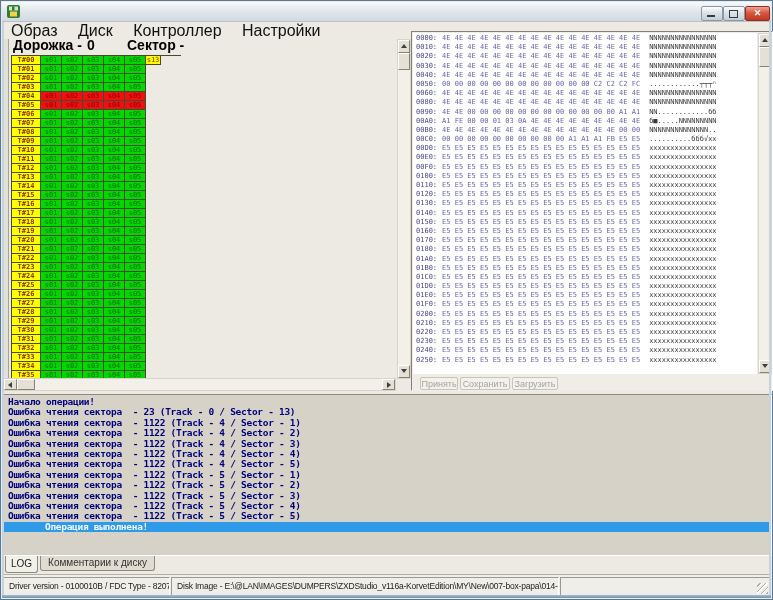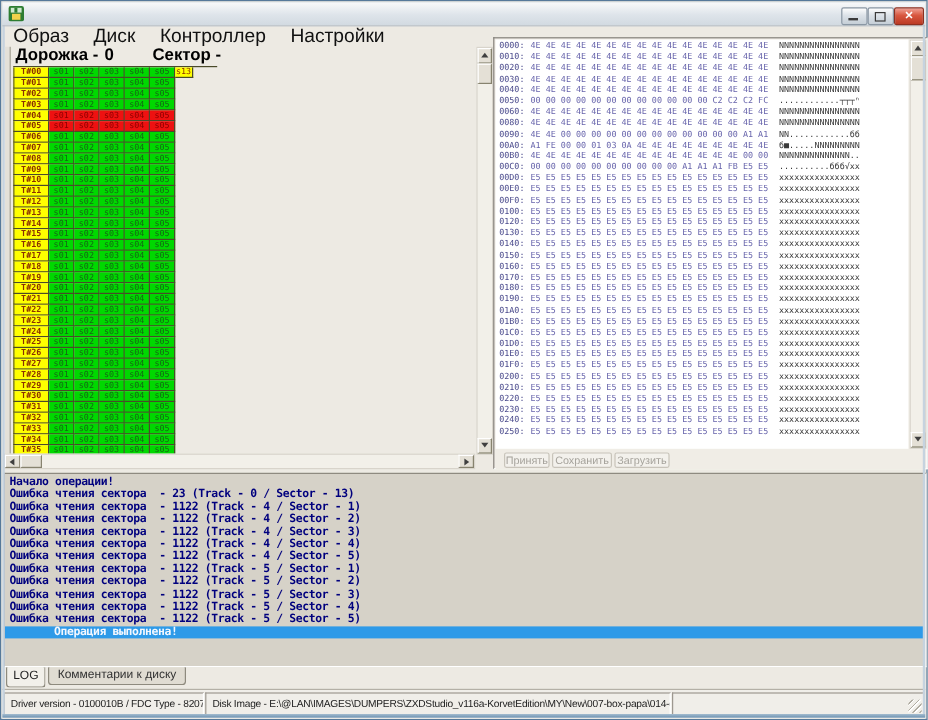--- a/index.html
+++ b/index.html
@@ -432,28 +432,28 @@
         <div class="hex-row"><span class="hex-addr">0060:</span><span class="hex-bytes">4E 4E 4E 4E 4E 4E 4E 4E 4E 4E 4E 4E 4E 4E 4E 4E</span><span class="hex-ascii">NNNNNNNNNNNNNNNN</span></div>
         <div class="hex-row"><span class="hex-addr">0080:</span><span class="hex-bytes">4E 4E 4E 4E 4E 4E 4E 4E 4E 4E 4E 4E 4E 4E 4E 4E</span><span class="hex-ascii">NNNNNNNNNNNNNNNN</span></div>
         <div class="hex-row"><span class="hex-addr">0090:</span><span class="hex-bytes">4E 4E 00 00 00 00 00 00 00 00 00 00 00 00 A1 A1</span><span class="hex-ascii">NN............бб</span></div>
         <div class="hex-row"><span class="hex-addr">00A0:</span><span class="hex-bytes">A1 FE 00 00 01 03 0A 4E 4E 4E 4E 4E 4E 4E 4E 4E</span><span class="hex-ascii">б■.....NNNNNNNNN</span></div>
         <div class="hex-row"><span class="hex-addr">00B0:</span><span class="hex-bytes">4E 4E 4E 4E 4E 4E 4E 4E 4E 4E 4E 4E 4E 4E 00 00</span><span class="hex-ascii">NNNNNNNNNNNNNN..</span></div>
         <div class="hex-row"><span class="hex-addr">00C0:</span><span class="hex-bytes">00 00 00 00 00 00 00 00 00 00 A1 A1 A1 FB E5 E5</span><span class="hex-ascii">..........ббб√хх</span></div>
         <div class="hex-row"><span class="hex-addr">00D0:</span><span class="hex-bytes">E5 E5 E5 E5 E5 E5 E5 E5 E5 E5 E5 E5 E5 E5 E5 E5</span><span class="hex-ascii">хххххххххххххххх</span></div>
         <div class="hex-row"><span class="hex-addr">00E0:</span><span class="hex-bytes">E5 E5 E5 E5 E5 E5 E5 E5 E5 E5 E5 E5 E5 E5 E5 E5</span><span class="hex-ascii">хххххххххххххххх</span></div>
         <div class="hex-row"><span class="hex-addr">00F0:</span><span class="hex-bytes">E5 E5 E5 E5 E5 E5 E5 E5 E5 E5 E5 E5 E5 E5 E5 E5</span><span class="hex-ascii">хххххххххххххххх</span></div>
         <div class="hex-row"><span class="hex-addr">0100:</span><span class="hex-bytes">E5 E5 E5 E5 E5 E5 E5 E5 E5 E5 E5 E5 E5 E5 E5 E5</span><span class="hex-ascii">хххххххххххххххх</span></div>
+        <div class="hex-row"><span class="hex-addr">0110:</span><span class="hex-bytes">E5 E5 E5 E5 E5 E5 E5 E5 E5 E5 E5 E5 E5 E5 E5 E5</span><span class="hex-ascii">хххххххххххххххх</span></div>
         <div class="hex-row"><span class="hex-addr">0120:</span><span class="hex-bytes">E5 E5 E5 E5 E5 E5 E5 E5 E5 E5 E5 E5 E5 E5 E5 E5</span><span class="hex-ascii">хххххххххххххххх</span></div>
         <div class="hex-row"><span class="hex-addr">0130:</span><span class="hex-bytes">E5 E5 E5 E5 E5 E5 E5 E5 E5 E5 E5 E5 E5 E5 E5 E5</span><span class="hex-ascii">хххххххххххххххх</span></div>
         <div class="hex-row"><span class="hex-addr">0140:</span><span class="hex-bytes">E5 E5 E5 E5 E5 E5 E5 E5 E5 E5 E5 E5 E5 E5 E5 E5</span><span class="hex-ascii">хххххххххххххххх</span></div>
         <div class="hex-row"><span class="hex-addr">0150:</span><span class="hex-bytes">E5 E5 E5 E5 E5 E5 E5 E5 E5 E5 E5 E5 E5 E5 E5 E5</span><span class="hex-ascii">хххххххххххххххх</span></div>
         <div class="hex-row"><span class="hex-addr">0160:</span><span class="hex-bytes">E5 E5 E5 E5 E5 E5 E5 E5 E5 E5 E5 E5 E5 E5 E5 E5</span><span class="hex-ascii">хххххххххххххххх</span></div>
         <div class="hex-row"><span class="hex-addr">0170:</span><span class="hex-bytes">E5 E5 E5 E5 E5 E5 E5 E5 E5 E5 E5 E5 E5 E5 E5 E5</span><span class="hex-ascii">хххххххххххххххх</span></div>
         <div class="hex-row"><span class="hex-addr">0180:</span><span class="hex-bytes">E5 E5 E5 E5 E5 E5 E5 E5 E5 E5 E5 E5 E5 E5 E5 E5</span><span class="hex-ascii">хххххххххххххххх</span></div>
-        <div class="hex-row"><span class="hex-addr">0190:</span><span class="hex-bytes">E5 E5 E5 E5 E5 E5 E5 E5 E5 E5 E5 E5 E5 E5 E5 E5</span><span class="hex-ascii">хххххххххххххххх</span></div>
         <div class="hex-row"><span class="hex-addr">01A0:</span><span class="hex-bytes">E5 E5 E5 E5 E5 E5 E5 E5 E5 E5 E5 E5 E5 E5 E5 E5</span><span class="hex-ascii">хххххххххххххххх</span></div>
         <div class="hex-row"><span class="hex-addr">01B0:</span><span class="hex-bytes">E5 E5 E5 E5 E5 E5 E5 E5 E5 E5 E5 E5 E5 E5 E5 E5</span><span class="hex-ascii">хххххххххххххххх</span></div>
         <div class="hex-row"><span class="hex-addr">01C0:</span><span class="hex-bytes">E5 E5 E5 E5 E5 E5 E5 E5 E5 E5 E5 E5 E5 E5 E5 E5</span><span class="hex-ascii">хххххххххххххххх</span></div>
         <div class="hex-row"><span class="hex-addr">01D0:</span><span class="hex-bytes">E5 E5 E5 E5 E5 E5 E5 E5 E5 E5 E5 E5 E5 E5 E5 E5</span><span class="hex-ascii">хххххххххххххххх</span></div>
         <div class="hex-row"><span class="hex-addr">01E0:</span><span class="hex-bytes">E5 E5 E5 E5 E5 E5 E5 E5 E5 E5 E5 E5 E5 E5 E5 E5</span><span class="hex-ascii">хххххххххххххххх</span></div>
         <div class="hex-row"><span class="hex-addr">01F0:</span><span class="hex-bytes">E5 E5 E5 E5 E5 E5 E5 E5 E5 E5 E5 E5 E5 E5 E5 E5</span><span class="hex-ascii">хххххххххххххххх</span></div>
         <div class="hex-row"><span class="hex-addr">0200:</span><span class="hex-bytes">E5 E5 E5 E5 E5 E5 E5 E5 E5 E5 E5 E5 E5 E5 E5 E5</span><span class="hex-ascii">хххххххххххххххх</span></div>
         <div class="hex-row"><span class="hex-addr">0210:</span><span class="hex-bytes">E5 E5 E5 E5 E5 E5 E5 E5 E5 E5 E5 E5 E5 E5 E5 E5</span><span class="hex-ascii">хххххххххххххххх</span></div>
         <div class="hex-row"><span class="hex-addr">0220:</span><span class="hex-bytes">E5 E5 E5 E5 E5 E5 E5 E5 E5 E5 E5 E5 E5 E5 E5 E5</span><span class="hex-ascii">хххххххххххххххх</span></div>
         <div class="hex-row"><span class="hex-addr">0230:</span><span class="hex-bytes">E5 E5 E5 E5 E5 E5 E5 E5 E5 E5 E5 E5 E5 E5 E5 E5</span><span class="hex-ascii">хххххххххххххххх</span></div>

